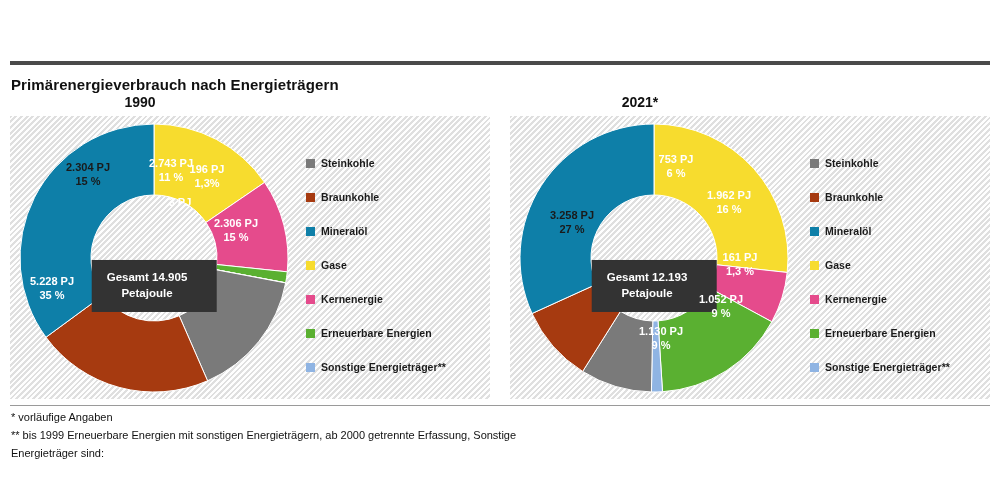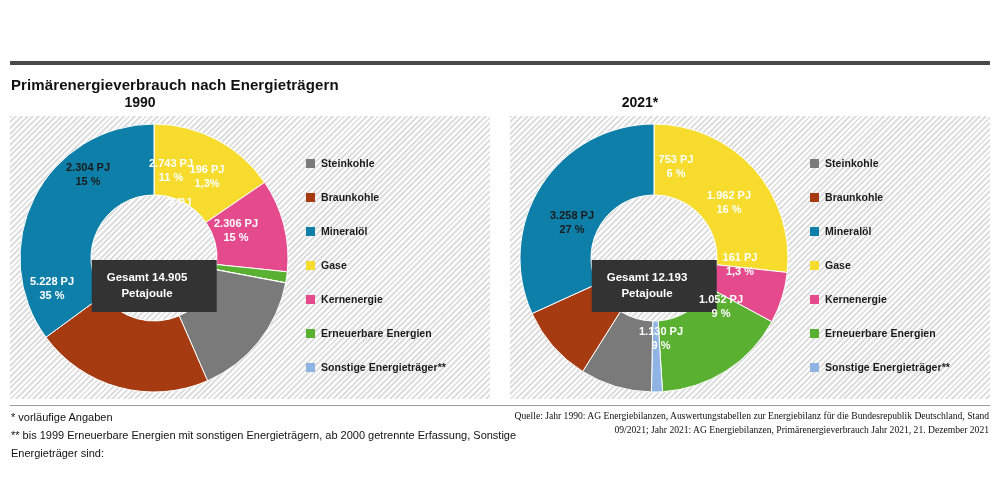--- a/index.html
+++ b/index.html
@@ -286,18 +286,14 @@
     </div>
   </div>
 
   <div class="bottom-rule"></div>
 
   <div class="footnotes">
     <div>* vorläufige Angaben</div>
     <div>** bis 1999 Erneuerbare Energien mit sonstigen Energieträgern, ab 2000 getrennte Erfassung, Sonstige Energieträger sind:</div>
   </div>
 
-  <div class="source">
-    <div>Quelle: Jahr 1990: AG Energiebilanzen, Auswertungstabellen zur Energiebilanz für die Bundesrepublik Deutschland, Stand</div>
-    <div>09/2021; Jahr 2021: AG Energiebilanzen, Primärenergieverbrauch Jahr 2021, 21. Dezember 2021</div>
-  </div>
 
 </div>
 
 </body></html>

